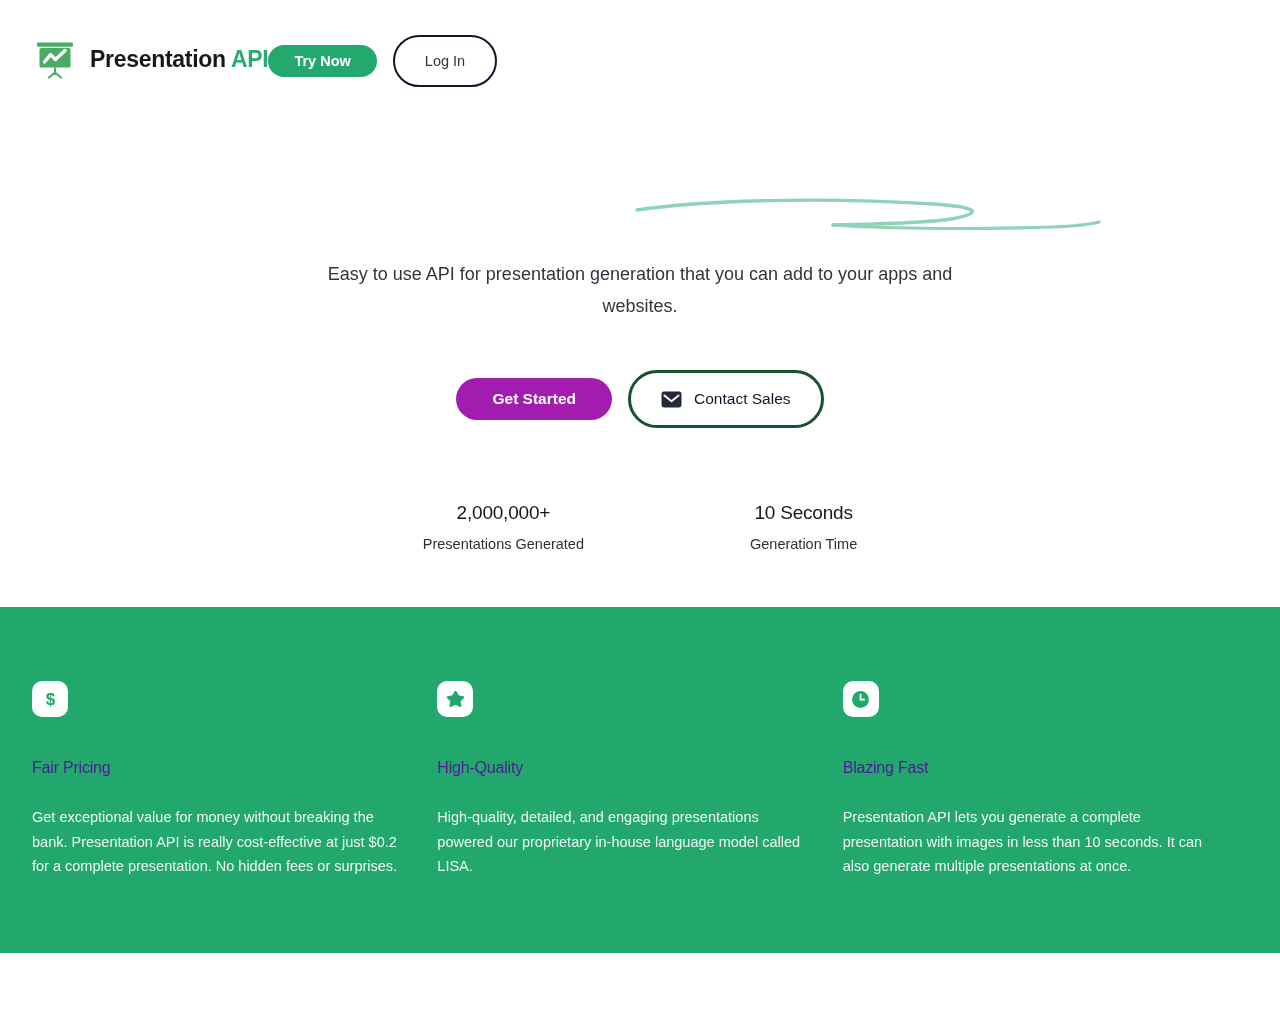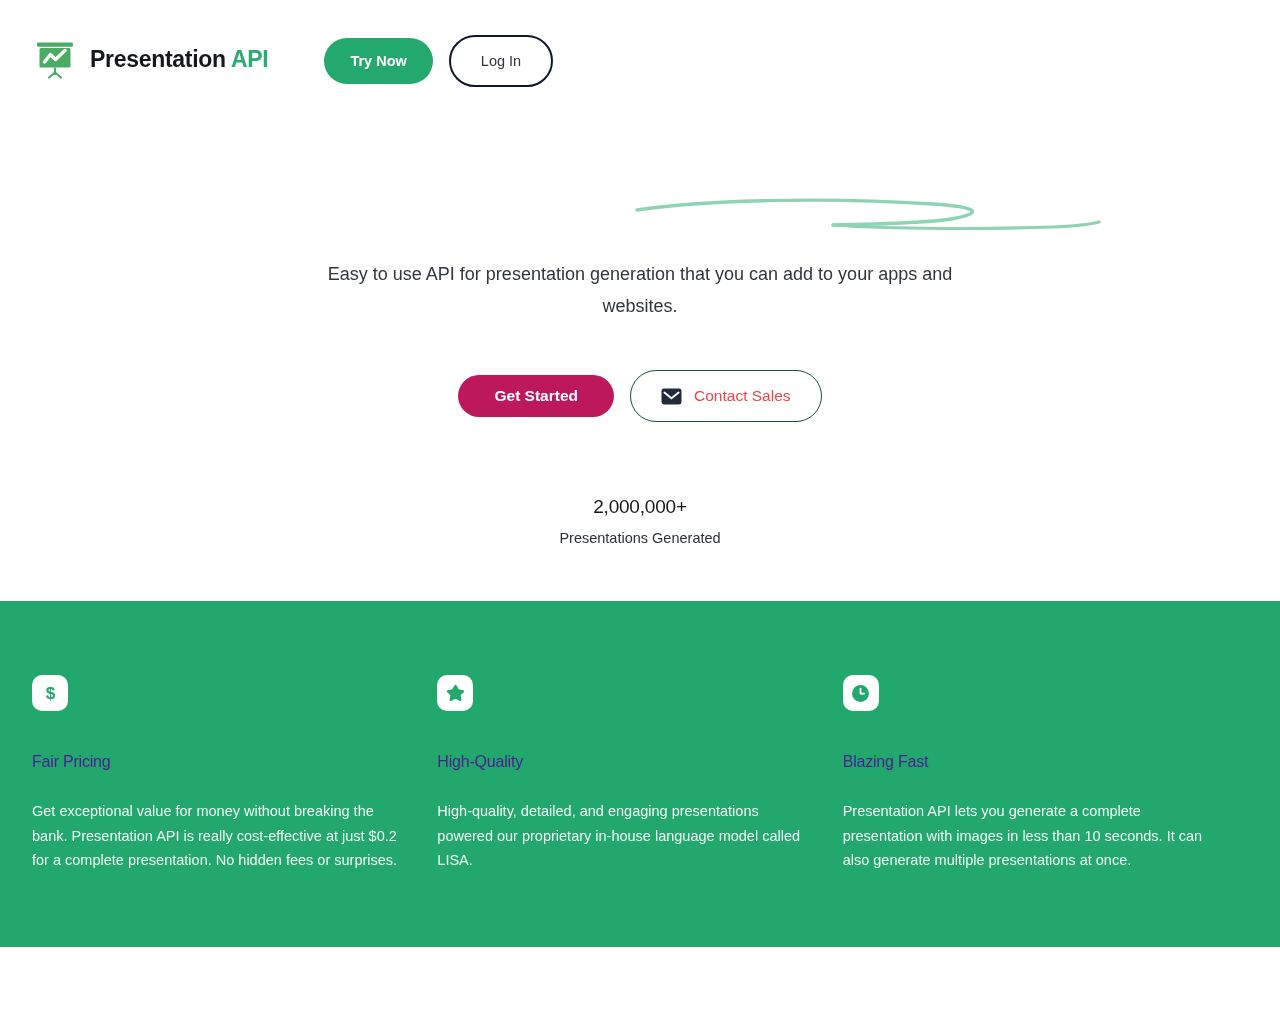--- a/index.html
+++ b/index.html
@@ -23,21 +23,20 @@
     display: flex;
     align-items: flex-start;
     padding: 36px 32px 0 32px;
     background: #ffffff;
   }
 
   .brand {
     display: flex;
     align-items: center;
     gap: 12px;
-    margin-right: 56px;
     cursor: pointer;
     flex: 0 0 auto;
     text-align: right;
   }
   .brand-logo {
     width: 46px;
     height: 46px;
     display: block;
     flex: 0 0 auto;
   }
@@ -81,21 +80,21 @@
     align-items: center;
     justify-content: center;
   }
   .btn-primary-sm {
     background: #23a86e;
     color: #ffffff;
     font-size: 14.5px;
     font-weight: 700;
     border-radius: 999px;
     padding: 0 26px;
-    height: 46px;
+    height: 32px;
   }
   .btn-outline-sm {
     background: #ffffff;
     color: #31353d;
     font-size: 14.5px;
     border: 2px solid #0f172a;
     border-radius: 999px;
     padding: 16px 30px;
     height: 52px;
   }
@@ -139,35 +138,35 @@
   }
 
   .hero-cta {
     margin-top: 48px;
     display: flex;
     justify-content: center;
     align-items: center;
     gap: 16px;
   }
   .btn-primary-lg {
-    background: #be185d;
+    background: #a21caf;
     color: #ffffff;
     font-size: 15.5px;
     font-weight: 700;
     border-radius: 999px;
     height: 42px;
     padding: 0 36px;
   }
   .btn-outline-lg {
     background: #ffffff;
-    color: #ef4444;
+    color: #0f172a;
     font-size: 15.5px;
-    border: 1px solid #14532d;
+    border: 3px solid #14532d;
     border-radius: 999px;
-    height: 52px;
+    height: 58px;
     padding: 0 30px;
     gap: 12px;
   }
   .mail-icon { display: block; }
 
   
   .stats {
     margin-top: 74px;
     display: flex;
     justify-content: center;
@@ -268,20 +267,24 @@
       </svg>
       <span>Contact Sales</span>
     </button>
   </div>
 
   <div class="stats">
     <div class="stat">
       <div class="stat-value">2,000,000+</div>
       <div class="stat-label">Presentations Generated</div>
     </div>
+    <div class="stat">
+      <div class="stat-value">10 Seconds</div>
+      <div class="stat-label">Generation Time</div>
+    </div>
   </div>
 
 </section>
 
 <section class="features">
 
   <div class="feature">
     <div class="feature-icon">
       <svg width="21" height="21" viewBox="0 0 21 21">
         <text x="10.5" y="16.2" text-anchor="middle" font-family="Liberation Sans, sans-serif" font-size="17" font-weight="700" fill="#22a86c">$</text>

